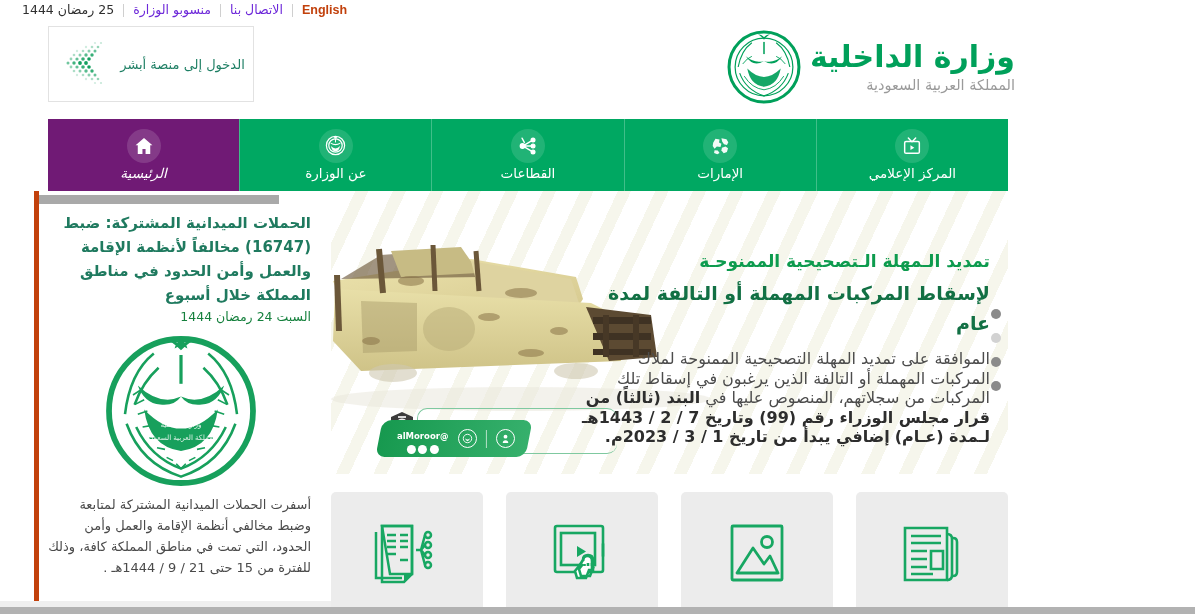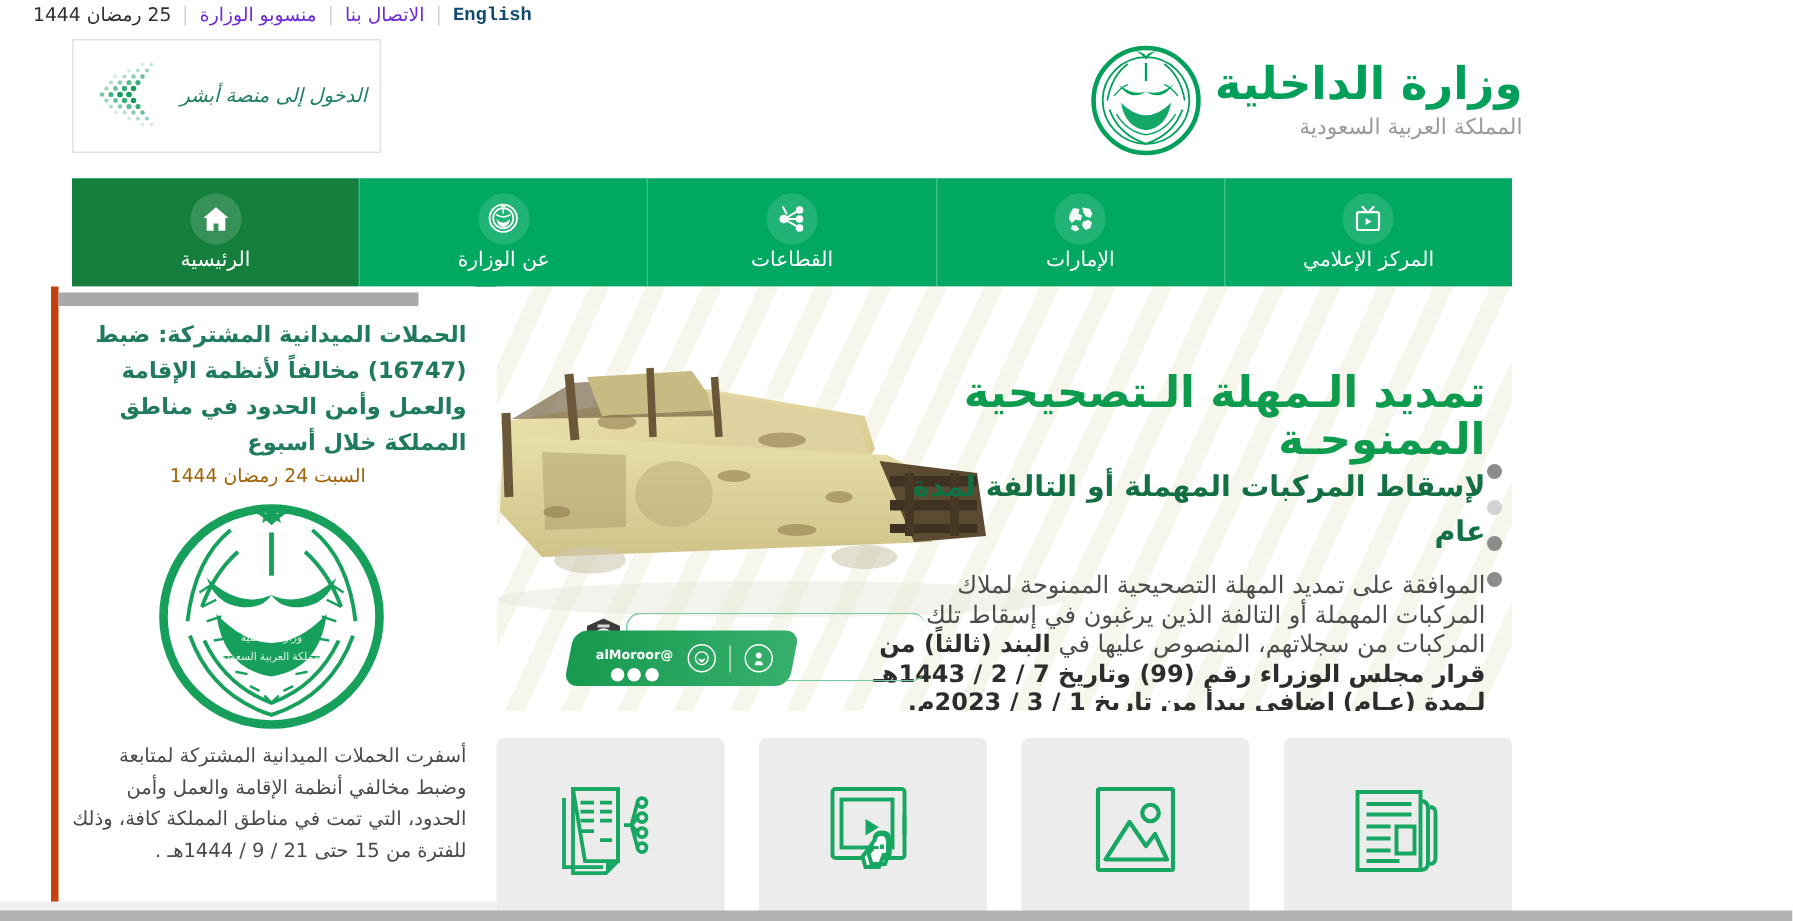--- a/index.html
+++ b/index.html
@@ -34,23 +34,23 @@
   }
   .topbar .tb-item {
     color: #6d28d9;
     padding: 0 9px;
     white-space: nowrap;
     line-height: 20px;
     text-decoration: none;
   }
   .topbar .tb-item.date { color: #2f2f2f; padding-left: 22px; }
   .topbar .tb-item.english {
-    color: #0c4a6e;
+    color: #c2410c;
     font-weight: bold;
-    font-family: Liberation Mono, monospace;
+    font-family: Liberation Sans, sans-serif;
   }
   .topbar .tb-sep {
     width: 1px;
     height: 13px;
     background: #cfcfcf;
   }
 
   
   .header {
     position: absolute;
@@ -67,21 +67,20 @@
     width: 206px;
     height: 76px;
     border: 1px solid #e2e2e2;
     background: #ffffff;
     display: flex;
     flex-direction: row;
     align-items: center;
     justify-content: center;
     gap: 7px;
     cursor: pointer;
-    font-style: italic;
   }
   .absher-btn .abs-label {
     color: #1e7f64;
     font-size: 13px;
     white-space: nowrap;
   }
   .absher-chevron { width: 56px; height: 54px; display: block; }
 
   
   .logo-wrap {
@@ -125,21 +124,21 @@
     border-left: 1px solid rgba(255,255,255,0.25);
     display: flex;
     flex-direction: column;
     align-items: center;
     justify-content: center;
     gap: 1px;
     cursor: pointer;
     position: relative;
   }
   .nav-item:last-child { border-left: none; }
-  .nav-item.active { background: #15803d; }
+  .nav-item.active { background: #701a75; font-style: italic; }
   .nav-icon-circle {
     width: 34px;
     height: 34px;
     border-radius: 50%;
     background: rgba(255,255,255,0.13);
     display: flex;
     align-items: center;
     justify-content: center;
     margin-bottom: 1px;
   }
@@ -188,23 +187,23 @@
     font-weight: bold;
     line-height: 24px;
     text-align: right;
     cursor: pointer;
   }
   .news-date {
     position: absolute;
     top: 118px;
     right: 6px;
     width: 265px;
-    color: #a16207;
+    color: #15803d;
     font-size: 12.5px;
-    text-align: center;
+    text-align: right;
   }
   .news-emblem {
     position: absolute;
     top: 140px;
     left: 0;
     width: 283px;
     display: flex;
     justify-content: center;
   }
   .news-emblem svg { display: block; width: 160px; height: 160px; }
@@ -247,21 +246,21 @@
   }
   .banner-text {
     position: absolute;
     top: 55px;
     right: 18px;
     width: 420px;
     text-align: right;
   }
   .banner-h1 {
     color: #0d9b4e;
-    font-size: 29px;
+    font-size: 17px;
     font-weight: bold;
     line-height: 31px;
     letter-spacing: 0.3px;
   }
   .banner-h2 {
     color: #127044;
     font-size: 19px;
     font-weight: bold;
     line-height: 30px;
     margin-top: 1px;

